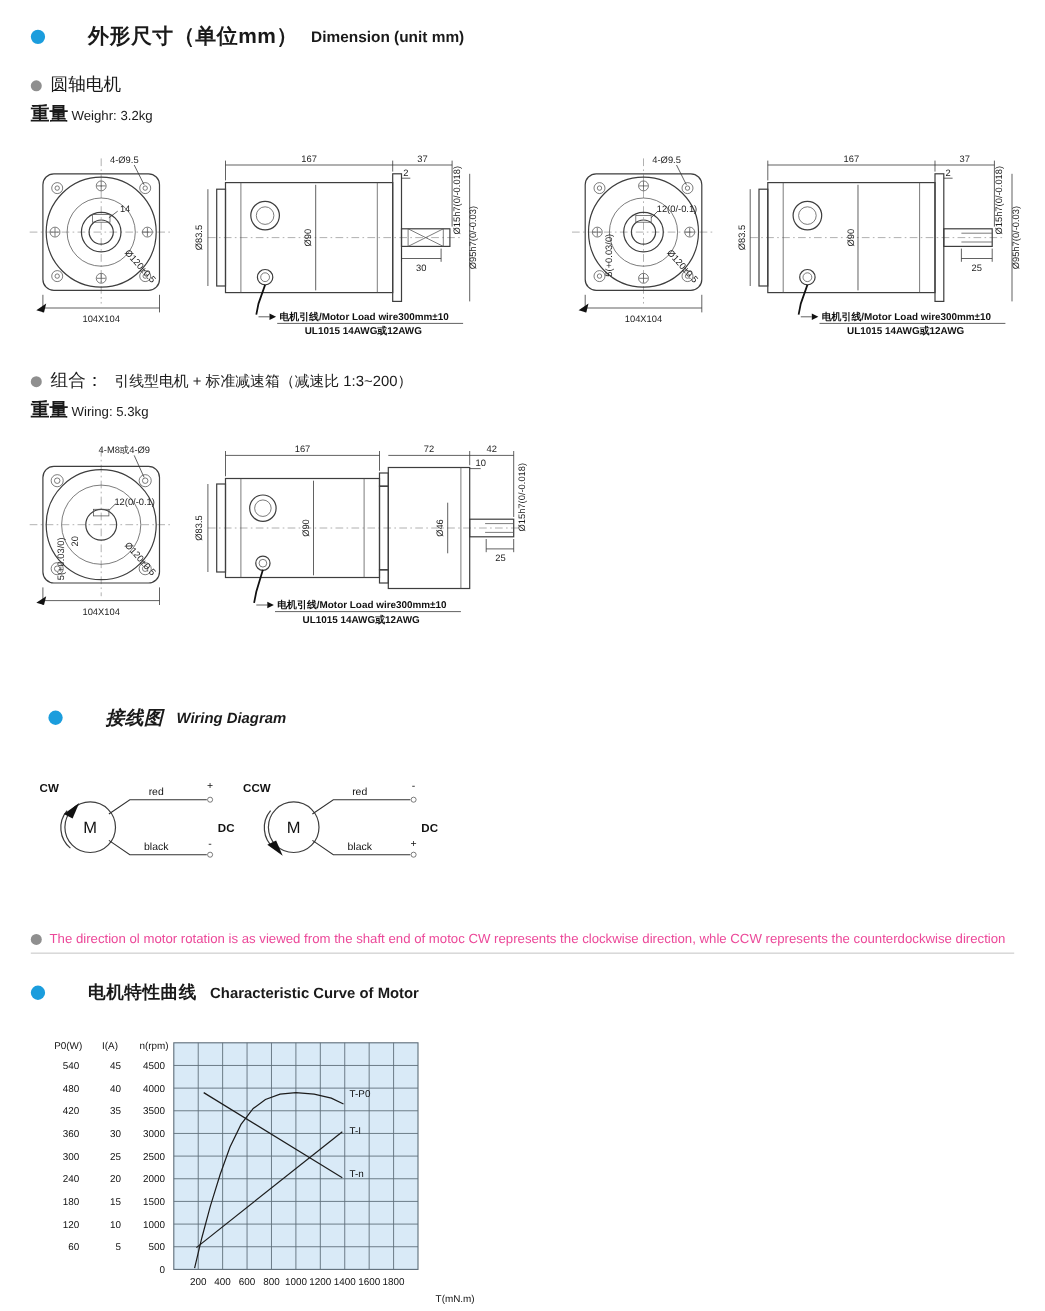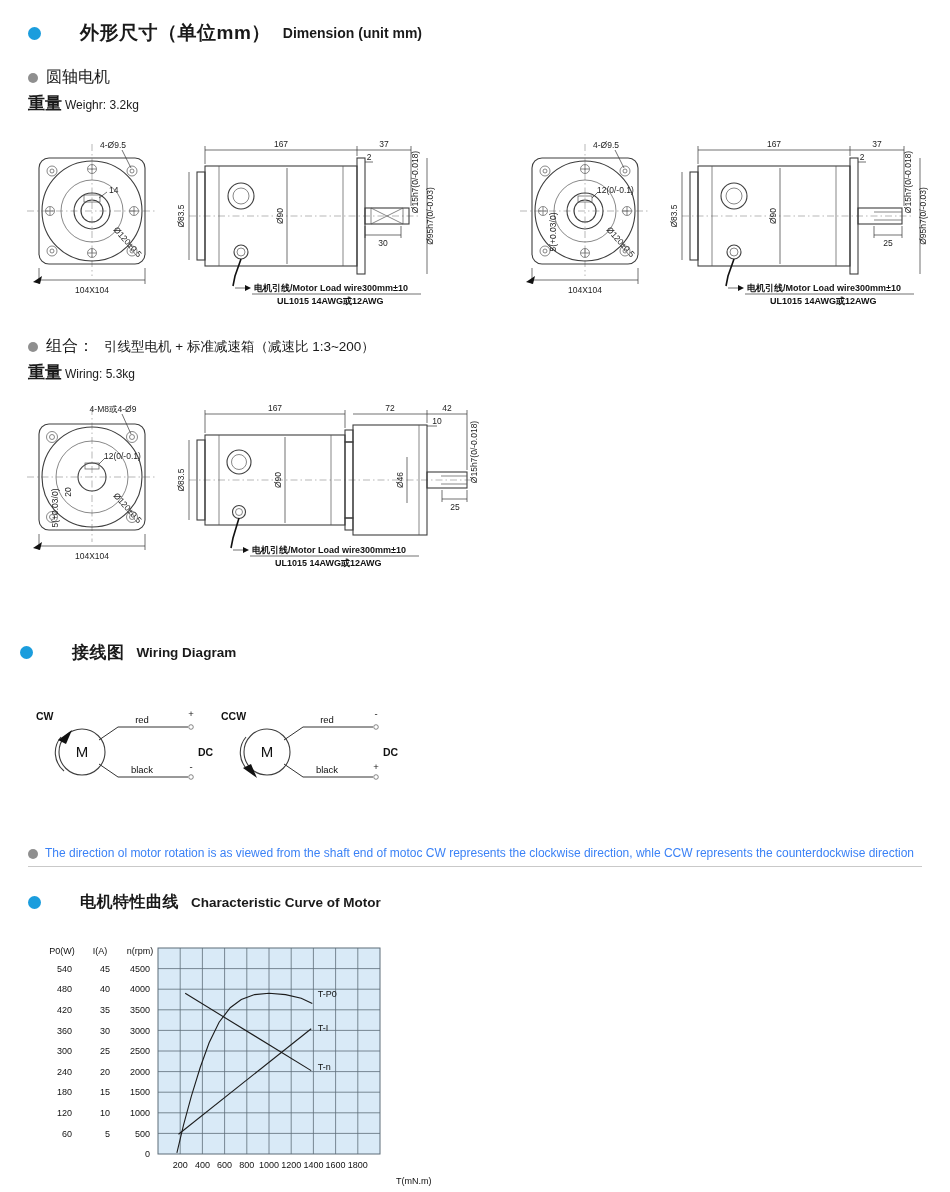--- a/index.html
+++ b/index.html
@@ -12,21 +12,21 @@
   .dot-gray{width:10px;height:10px;background:#8f8f8f;}
   .zh-big{font-size:19px;font-weight:bold;letter-spacing:0.5px;margin-left:31px;}
   .en-big{font-size:14px;font-weight:bold;margin-left:4px;}
   .zh-sub{font-size:16px;font-weight:normal;}
   .zh-rest{font-size:13.5px;font-weight:normal;margin-left:2px;}
   .weight-line{font-size:12px;}
   .weight-line .wzh{font-size:17px;font-weight:bold;margin-right:3px;}
   .note-row{display:flex;align-items:flex-start;gap:7px;border-bottom:1px solid #c9c9c9;
             padding:4px 0 6px 0;width:894px;}
   .note-zh{font-size:12.5px;}
-  .note-en{font-size:12px;color:#3b82f6;}
+  .note-en{font-size:12px;color:#ec4899;}
   svg text{font-family:"Liberation Sans",sans-serif;}
   .d{font-size:8.5px;fill:#1d1d1d;}
   .wn{font-size:9px;font-weight:bold;fill:#111;}
   .wt{font-size:9.5px;fill:#111;}
   .wl{font-size:10.5px;fill:#111;font-weight:bold;}
   .mt{font-size:15px;fill:#111;}
   .ct{font-size:9px;fill:#111;}
   .tl{stroke:#3e3e3e;fill:none;stroke-width:1.1;}
   .t2{stroke:#555;fill:none;stroke-width:0.7;}
   .dim{stroke:#333;stroke-width:0.7;fill:none;}
@@ -313,21 +313,21 @@
     <text class="d" x="280" y="110" text-anchor="middle">25</text>
     <polyline class="wire" points="64,118 58,138 56,148"></polyline>
     <line class="dim" x1="58" y1="150" x2="68" y2="150"></line>
       <polygon points="68,147 74,150 68,153" fill="#111"></polygon>
     <text class="wn" x="77" y="153">电机引线/Motor Load wire300mm±10</text>
     <line class="dim" x1="75" y1="156" x2="244" y2="156"></line>
     <text class="wn" x="100" y="166">UL1015 14AWG或12AWG</text>
   </g>
 </svg>
 
-<div class="abs sec-head" style="left:20px;top:641px;">
+<div class="abs sec-head" style="left:44px;top:641px;font-style:italic;">
   <span class="dot dot-blue"></span>
   <span class="zh-big" style="font-size:17px;">接线图</span>
   <span class="en-big" style="font-size:13.5px;">Wiring Diagram</span>
 </div>
 
 <svg class="abs" style="left:30px;top:700px;" width="185" height="95" viewBox="0 0 185 95">
   <text class="wl" x="6" y="20">CW</text>
   <circle class="tl" cx="52" cy="52" r="23"></circle>
   <text class="mt" x="52" y="57" text-anchor="middle">M</text>
   <path class="tl" d="M34,71 A24,24 0 0 1 31,37"></path>

